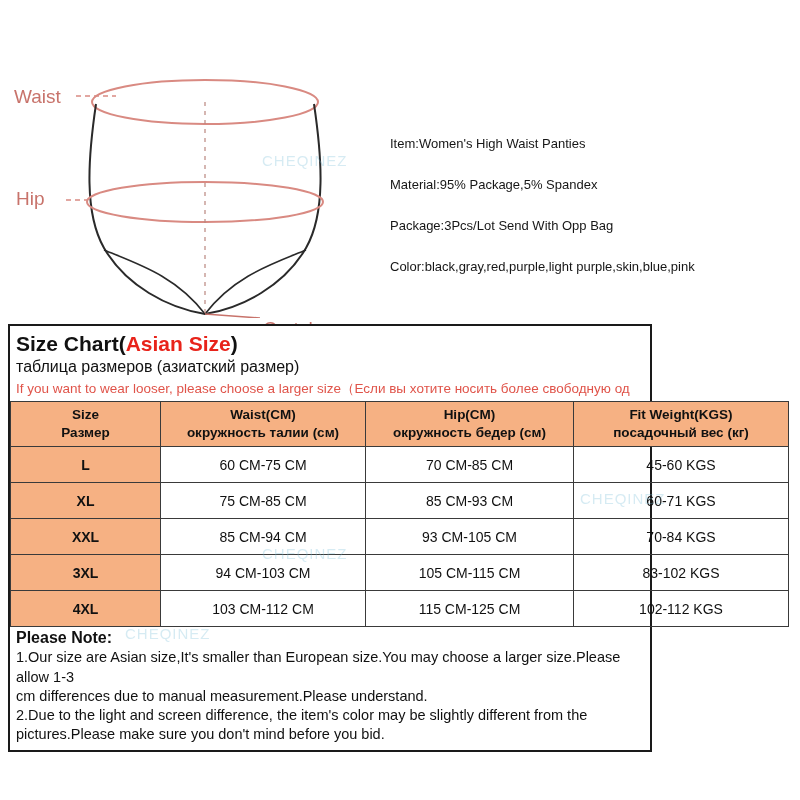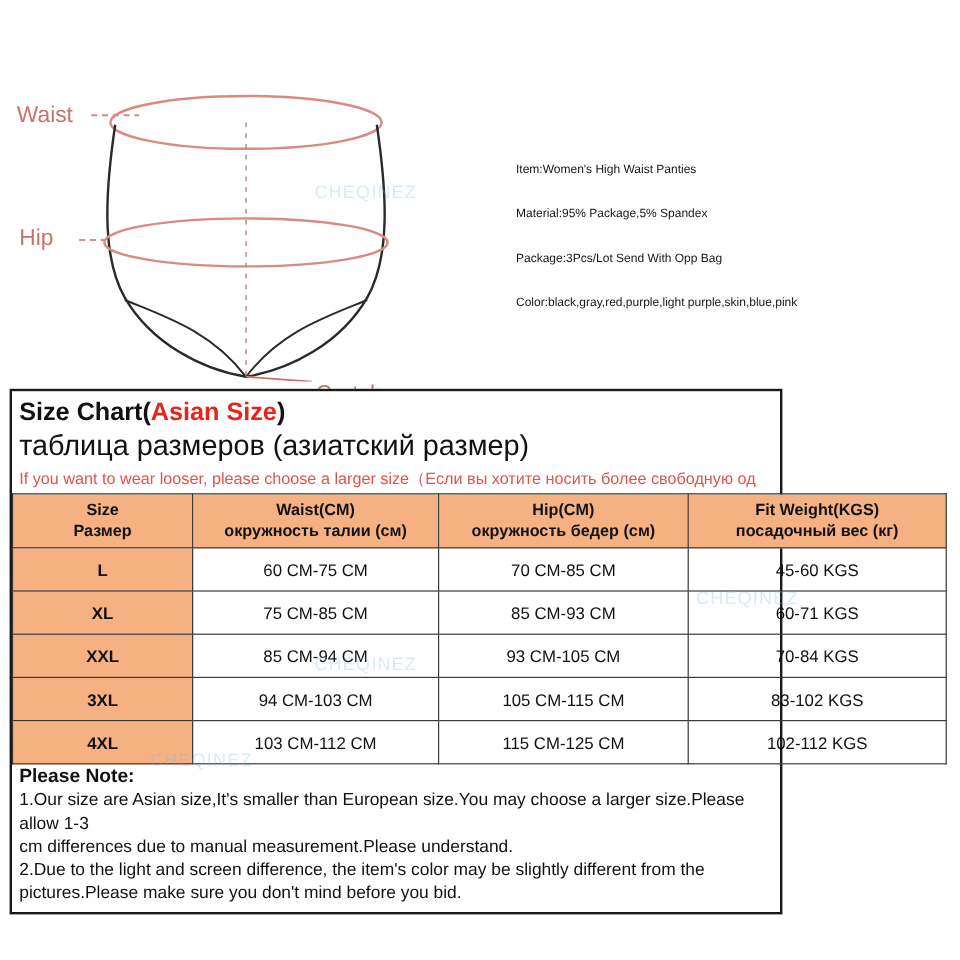--- a/index.html
+++ b/index.html
@@ -50,26 +50,25 @@
   .label-hip { left: 8px; top: 170px; }
   .label-crotch { left: 255px; top: 300px; color: #c8736b; }
 
   .info-block {
     position: absolute;
     left: 382px;
     top: 118px;
     width: 400px;
   }
   .info-line {
-    font-size: 10px;
+    font-size: 13px;
     color: #161616;
     margin-bottom: 26px;
     white-space: nowrap;
     font-family: "Liberation Sans", sans-serif;
-    margin-left: 40px;
   }
 
   
   .chart-box {
     position: absolute;
     left: 8px;
     top: 324px;
     width: 644px;
     border: 2px solid #1a1a1a;
     box-sizing: border-box;
@@ -78,21 +77,21 @@
   .chart-title {
     font-size: 21px;
     font-weight: bold;
     padding: 6px 6px 0 6px;
     color: #111111;
   }
   .chart-title .asian {
     color: #e8231a;
   }
   .chart-subtitle {
-    font-size: 24px;
+    font-size: 16px;
     padding: 2px 6px 0 6px;
     color: #111111;
   }
   .chart-note-ru {
     font-size: 13.5px;
     color: #e0544a;
     padding: 4px 6px 3px 6px;
     white-space: nowrap;
     overflow: hidden;
   }

